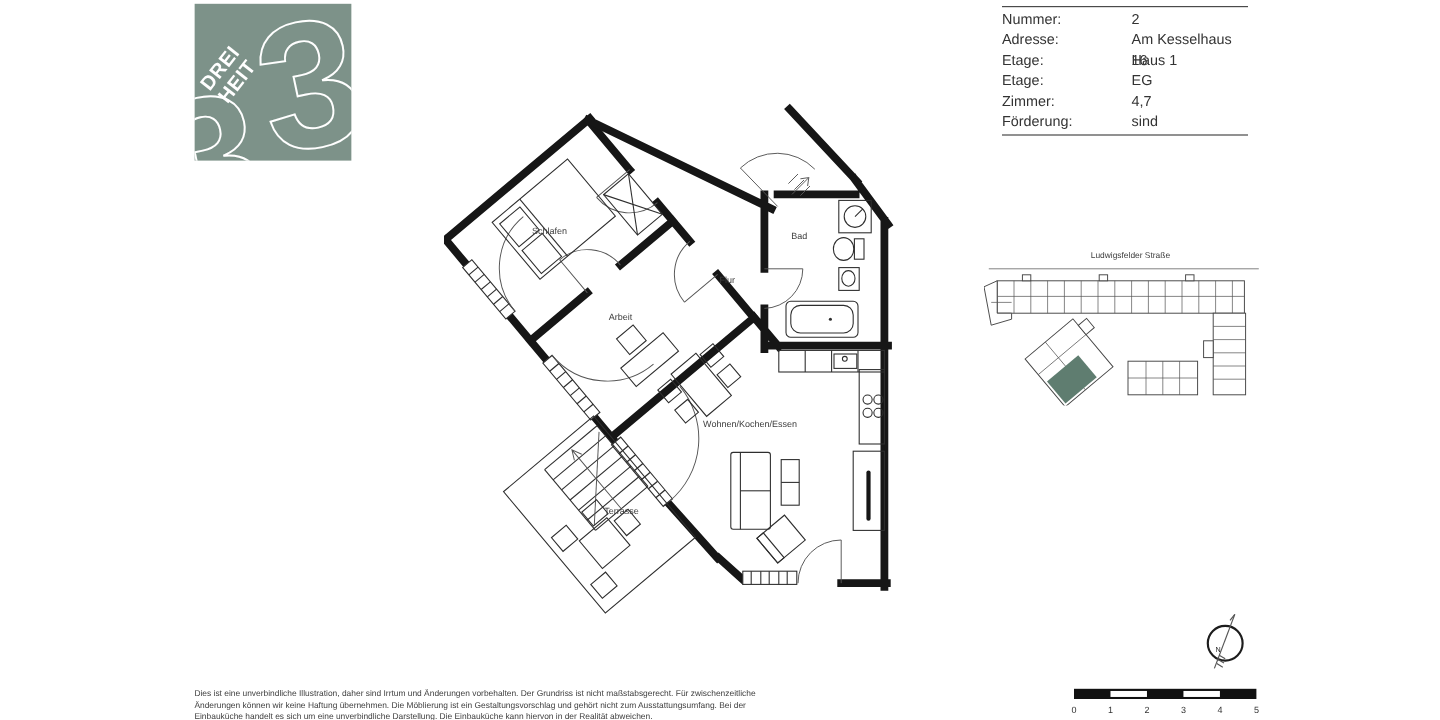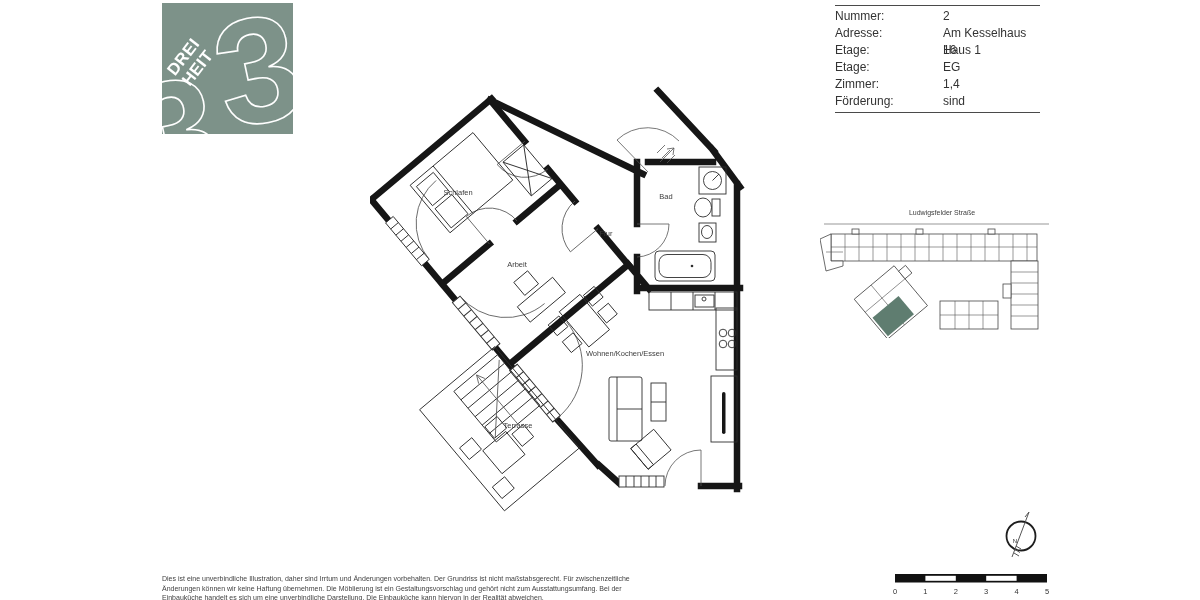--- a/index.html
+++ b/index.html
@@ -51,21 +51,21 @@
   <div class="irow">
       <span class="l">Etage:</span>
       <span class="v">Haus 1</span>
     </div>
   <div class="irow">
       <span class="l">Etage:</span>
       <span class="v">EG</span>
     </div>
   <div class="irow">
       <span class="l">Zimmer:</span>
-      <span class="v">1,4</span>
+      <span class="v">4,7</span>
     </div>
   <div class="irow">
       <span class="l">Förderung:</span>
       <span class="v">sind</span>
     </div>
 </div>
 
 <svg class="abs" style="left:370px;top:80px;" width="380" height="440" viewBox="370 80 380 440">
   <defs>
     <g id="wb">

